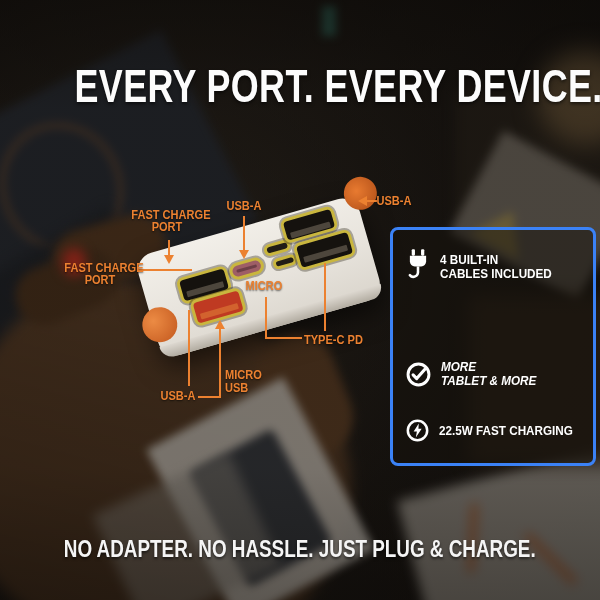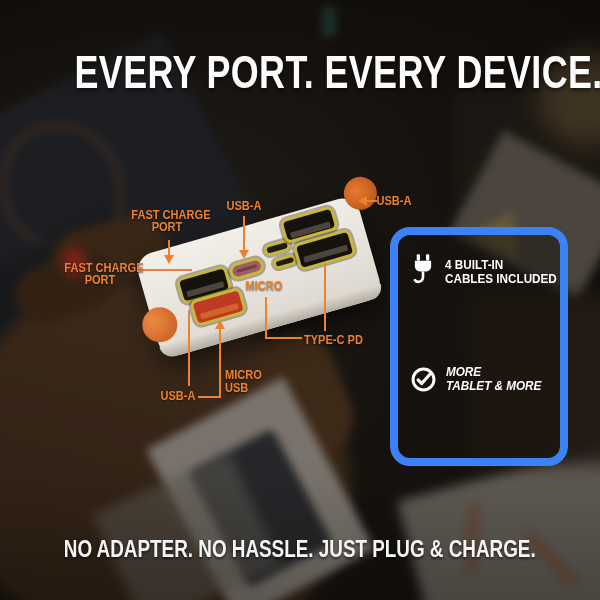--- a/index.html
+++ b/index.html
@@ -63,29 +63,29 @@
   .lbl-left{text-align:left;transform-origin:left;}
   #lbl-fcp-top{left:125px;top:209px;width:84px;}
   #lbl-usba-top{left:217px;top:200px;width:54px;}
   #lbl-usba-right{left:367px;top:195px;width:54px;}
   #lbl-fcp-left{left:58px;top:262px;width:84px;}
   #lbl-micro{left:237px;top:280px;width:54px;}
   #lbl-typec{left:304px;top:334px;width:80px;}
   #lbl-usba-bottom{left:151px;top:390px;width:54px;}
   #lbl-microusb{left:225px;top:368px;width:60px;line-height:13px;}
   
-  .panel{position:absolute;left:390px;top:227px;width:178px;height:239px;border:8px solid #3b82f6;
-         border-radius:20px;background:rgba(22,17,12,.5);}
+  .panel{position:absolute;left:390px;top:227px;width:206px;height:239px;border:3px solid #3b82f6;
+         border-radius:8px;background:rgba(22,17,12,.5);}
   .feat{position:absolute;left:12px;display:flex;align-items:center;gap:9px;}
   #feat-0{top:18px;}#feat-1{top:74px;}#feat-2{top:130px;font-style:italic;}#feat-3{top:188px;}
   .ficon{flex:0 0 auto;}
   .ftext span{display:block;color:#fff;font-weight:700;font-size:13px;line-height:14px;
               transform:scaleX(.9);transform-origin:left;white-space:nowrap;}
   
-  .title{position:absolute;left:0;right:0;top:24px;text-align:center;}
+  .title{position:absolute;left:0;right:0;top:38px;text-align:center;}
   .title span{display:inline-block;font-size:46px;font-weight:700;color:#fcfcfc;letter-spacing:.5px;
               transform:scaleX(.78);white-space:nowrap;text-shadow:0 2px 4px rgba(0,0,0,.55);}
   .footer{position:absolute;left:0;right:0;top:536px;text-align:center;}
   .footer span{display:inline-block;font-size:23px;font-weight:700;color:#f5f5f5;
               transform:scaleX(.82);white-space:nowrap;text-shadow:0 2px 3px rgba(0,0,0,.55);}
 </style>
 </head>
 <body>
 
 <div class="stage">
@@ -212,17 +212,26 @@
     <div class="feat" id="feat-2">
       <svg class="ficon" width="27" height="27" viewBox="0 0 24 24">
         <circle cx="12" cy="12" r="9.3" stroke="#fff" stroke-width="2.6" fill="none"></circle>
         <path d="M7.2 12.4 l3.2 3.2 L17.5 7.5" stroke="#fff" stroke-width="2.8" fill="none" stroke-linecap="round" stroke-linejoin="round"></path>
       </svg>
       <div class="ftext">
         <span>MORE</span>
         <span>TABLET &amp; MORE</span>
       </div>
     </div>
+    <div class="feat" id="feat-3">
+      <svg class="ficon" width="25" height="25" viewBox="0 0 24 24">
+        <circle cx="12" cy="12" r="9.3" stroke="#fff" stroke-width="2.4" fill="none"></circle>
+        <path d="M13.2 5.2 L8.3 13 h3.1 L10.4 18.8 L16 10.4 h-3.1 z" fill="#fff"></path>
+      </svg>
+      <div class="ftext">
+        <span>22.5W FAST CHARGING</span>
+      </div>
+    </div>
   </aside>
 
   <div class="footer"><span>NO ADAPTER. NO HASSLE. JUST PLUG &amp; CHARGE.</span></div>
 
 </div>
 
 </body></html>

